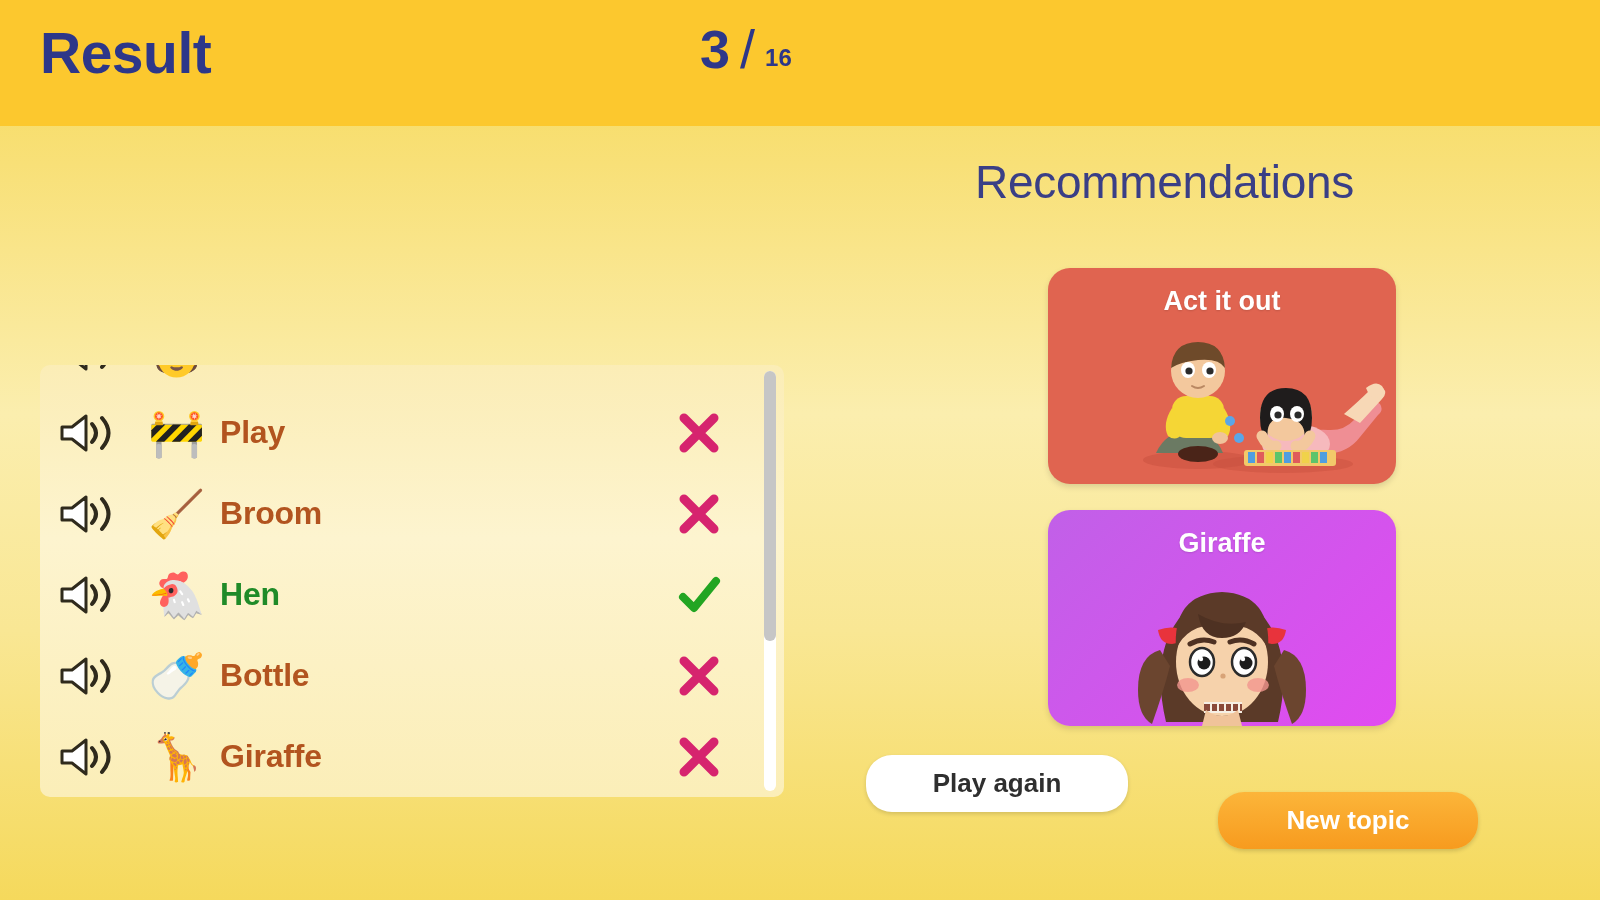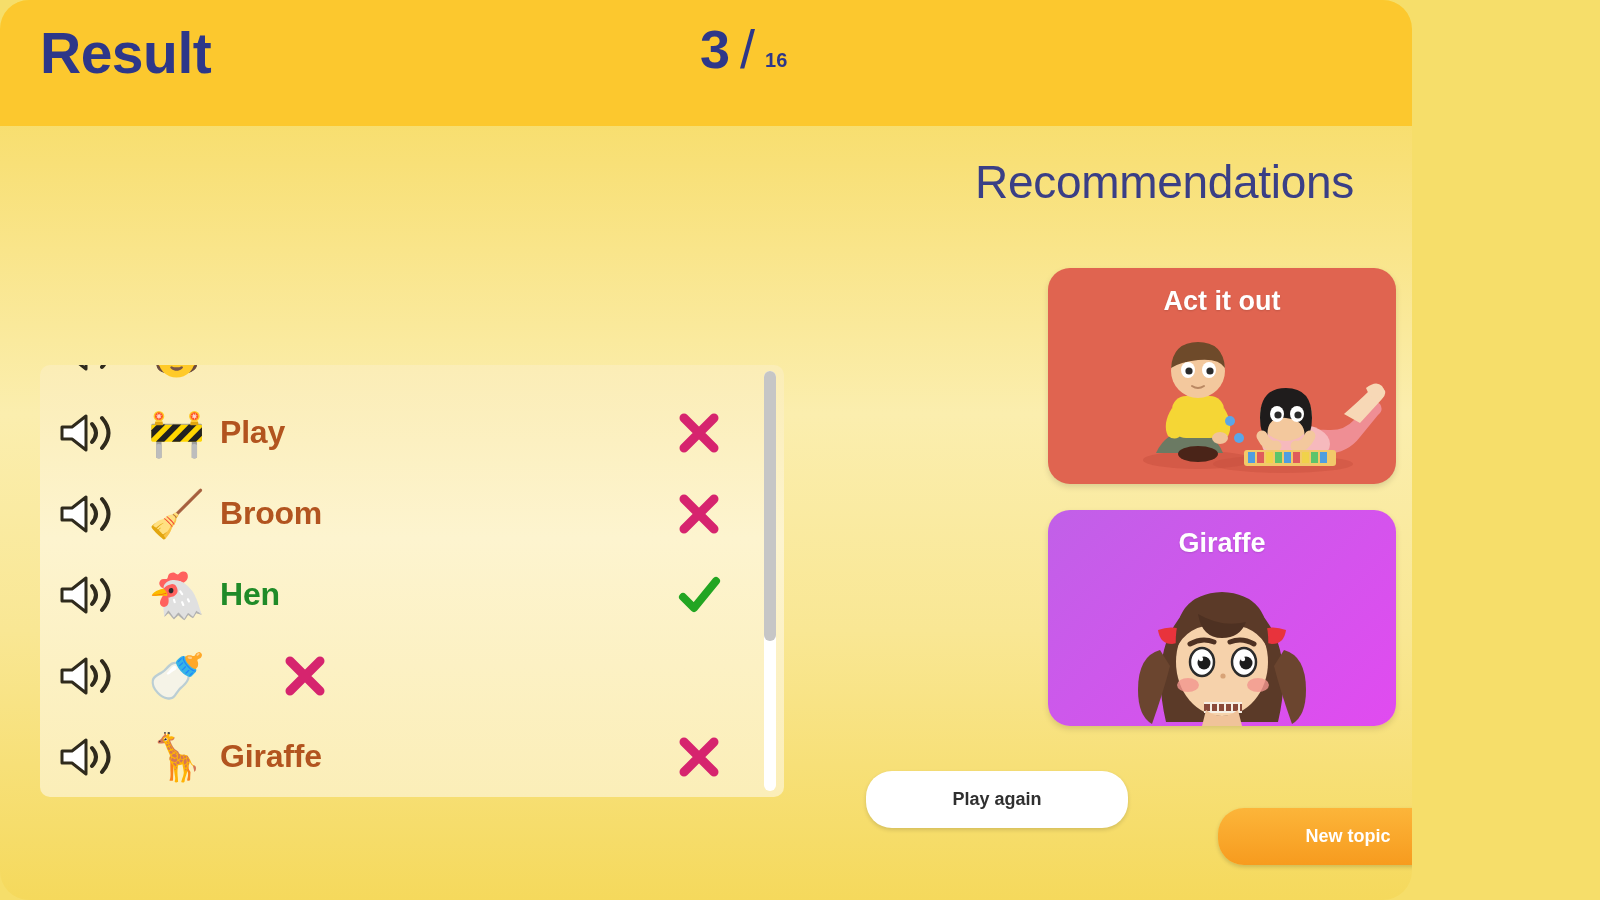--- a/index.html
+++ b/index.html
@@ -1,33 +1,32 @@
 <!DOCTYPE html>
 <html><head>
 <meta charset="utf-8">
 <style>
   html,body{margin:0;padding:0;}
   body{
     width:1600px;height:900px;overflow:hidden;
     font-family:"Liberation Sans",sans-serif;
     background:#f6de6a;
   }
-  .app{position:relative;width:1412px;height:900px;overflow:hidden;
+  .app{position:relative;width:1600px;height:900px;overflow:hidden;
     background:linear-gradient(180deg,#f6d956 0%,#f8e077 18%,#fbeeae 46%,#f9e794 70%,#f5d95c 100%);
-    border-radius:29px;
   }
 
   
   .header{position:absolute;left:0;top:0;width:1600px;height:126px;background:#fcc82e;}
   .header-title{position:absolute;left:40px;top:25px;font-size:57px;font-weight:700;
     color:#2d3789;letter-spacing:-0.5px;line-height:1;}
   .score{position:absolute;left:700px;top:22px;display:flex;align-items:baseline;color:#2d3789;}
   .score-current{font-size:54px;font-weight:700;line-height:1;}
   .score-sep{font-size:54px;font-weight:400;line-height:1;margin:0 10px;}
-  .score-total{font-size:20px;font-weight:700;line-height:1;align-self:flex-end;position:relative;top:-6px;text-align:right;}
+  .score-total{font-size:24px;font-weight:700;line-height:1;align-self:flex-end;position:relative;top:-6px;text-align:right;}
 
   
   .topic-bar{position:absolute;left:40px;top:203px;width:744px;height:152px;
     background:#8c8760;border-radius:8px;display:flex;align-items:center;
     box-shadow:0 2px 3px rgba(0,0,0,.12);}
   .topic-text{color:#ffffff;font-size:42px;font-weight:700;padding:0 24px;
     white-space:nowrap;overflow:hidden;text-overflow:ellipsis;letter-spacing:-0.3px;}
 
   .result-list{position:absolute;left:40px;top:365px;width:744px;height:432px;
     background:linear-gradient(180deg,#fbedb6 0%,#fdf4cf 40%,#fbeeb8 100%);
@@ -57,21 +56,21 @@
   .rec-card{position:absolute;left:1048px;width:348px;height:216px;border-radius:22px;
     overflow:hidden;box-shadow:0 3px 6px rgba(0,0,0,.13);}
   .rec-card.c1{top:268px;background:#e06450;}
   .rec-card.c2{top:510px;background:linear-gradient(135deg,#c160e8 0%,#e14bf0 100%);}
   .rec-card-label{position:absolute;left:0;top:18px;width:348px;text-align:center;
     color:#ffffff;font-size:27px;font-weight:700;z-index:3;text-shadow:0 1px 2px rgba(0,0,0,.13);}
   .rec-art{position:absolute;left:0;top:0;width:348px;height:216px;}
 
   
   .btn{position:absolute;display:flex;align-items:center;justify-content:center;
-    font-size:18px;font-weight:700;border-radius:26px;cursor:pointer;user-select:none;margin-top:16px;}
+    font-size:26px;font-weight:700;border-radius:26px;cursor:pointer;user-select:none;}
   .btn-play{left:866px;top:755px;width:262px;height:57px;background:#ffffff;color:#2f2f2f;
     box-shadow:0 2px 4px rgba(0,0,0,.14);}
   .btn-new{left:1218px;top:792px;width:260px;height:57px;color:#ffffff;
     background:linear-gradient(180deg,#fcb53a 0%,#f79b1e 100%);
     box-shadow:0 2px 4px rgba(0,0,0,.16);}
 </style>
 </head>
 <body>
 
 <div class="app">
@@ -150,20 +149,21 @@
         </div>
         <div class="row">
           <div class="spk">
             <svg width="58" height="44" viewBox="0 0 58 44">
               <path d="M4 16 h10 L28 5 v34 L14 28 H4 z" fill="#ffffff" stroke="#2f2a1c" stroke-width="3" stroke-linejoin="round"></path>
               <path d="M34 13 q8 9 0 18" stroke="#2f2a1c" stroke-width="4" fill="none" stroke-linecap="round"></path>
               <path d="M44 7 q13 15 0 30" stroke="#2f2a1c" stroke-width="4" fill="none" stroke-linecap="round"></path>
             </svg>
           </div>
           <div class="thumb">🍼</div>
+          <div class="label">Bottle</div>
           <div class="mark wrong">
             <svg width="46" height="46" viewBox="0 0 46 46">
               <path d="M8 8 L38 38 M38 8 L8 38" stroke="#d6246e" stroke-width="9" stroke-linecap="round"></path>
             </svg>
           </div>
         </div>
         <div class="row">
           <div class="spk">
             <svg width="58" height="44" viewBox="0 0 58 44">
               <path d="M4 16 h10 L28 5 v34 L14 28 H4 z" fill="#ffffff" stroke="#2f2a1c" stroke-width="3" stroke-linejoin="round"></path>

